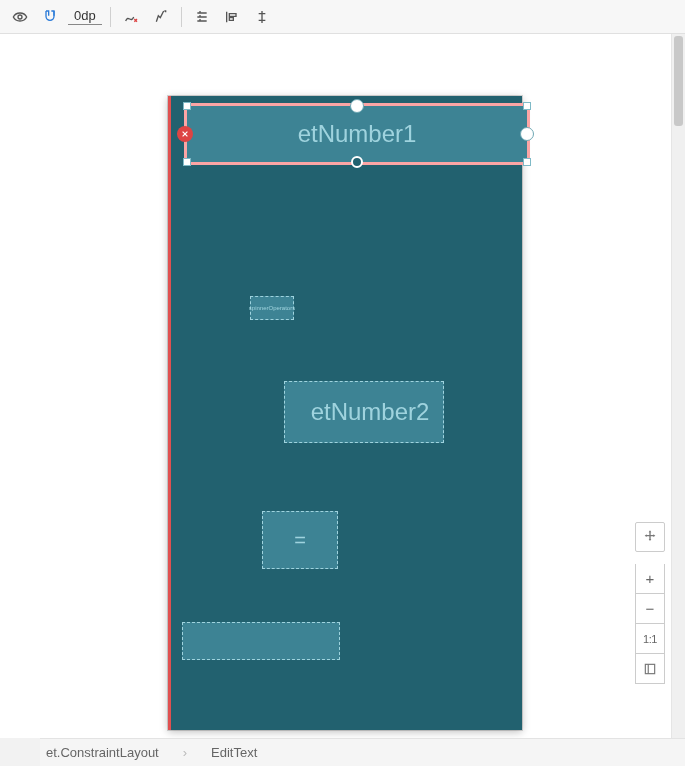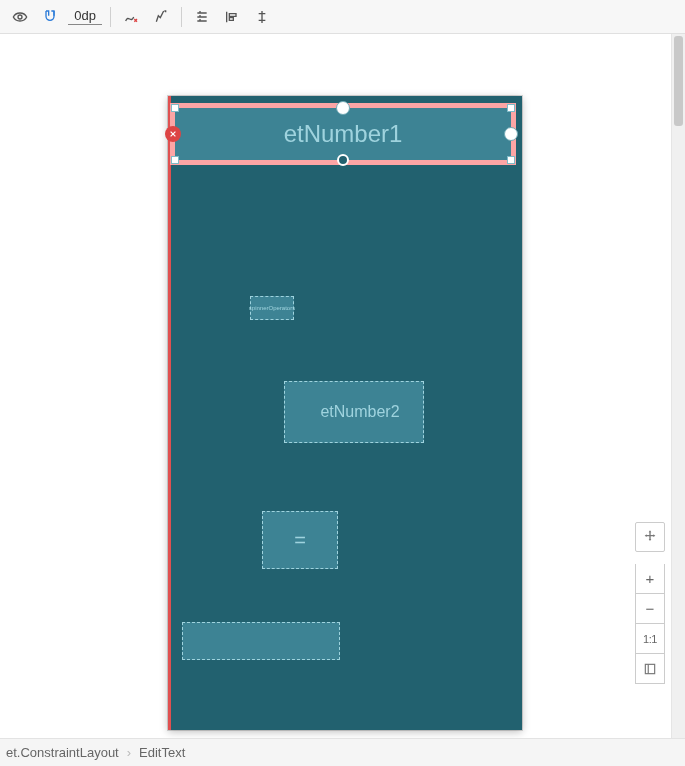--- a/index.html
+++ b/index.html
@@ -20,21 +20,21 @@
     width: 24px; height: 24px;
     display: flex; align-items: center; justify-content: center;
     cursor: pointer; color: #555;
   }
   .tb-icon svg { width: 16px; height: 16px; }
   .tb-sep { width: 1px; height: 20px; background: #d0d0d0; margin: 0 2px; }
   .margin-box {
     border-bottom: 1px solid #888;
     padding: 0 6px 1px 6px;
     font-size: 13px; color: #333;
-    min-width: 34px; text-align: right;
+    min-width: 34px; 
     cursor: pointer;
   }
 
   
   .main {
     flex: 1;
     position: relative;
     background: #fff;
     overflow: hidden;
   }
@@ -82,24 +82,24 @@
     box-shadow: 0 0 0 1px rgba(0,0,0,0.15), 0 2px 8px rgba(0,0,0,0.25);
   }
   .device-edge {
     position: absolute; top: 0; bottom: 0; left: 0; width: 3px;
     background: #e05050;
   }
 
   
   .sel-widget {
     position: absolute;
-    left: 2px; top: 7px;
+    left: 16px; top: 7px;
     width: 346px; height: 62px;
     background: #3d8394;
-    border: 5px solid #fca5a5;
+    border: 3px solid #fca5a5;
   }
   .sel-widget .hint {
     position: absolute; inset: 0;
     display: flex; align-items: center; justify-content: center;
     font-size: 24px; color: #9fd3de;
   }
   
   .handle {
     position: absolute; width: 8px; height: 8px;
     background: #fff; border: 1px solid #7fbac7;
@@ -124,33 +124,34 @@
 
   
   .widget {
     position: absolute;
     background: #3d8394;
     border: 1px dashed #9fd3de;
     display: flex; align-items: center; justify-content: center;
     color: #9fd3de;
   }
   .w-spinner { left: 82px; top: 200px; width: 44px; height: 24px; font-size: 6px; }
-  .w-et2     { left: 116px; top: 285px; width: 140px; height: 62px; font-size: 16px; padding-left: 12px; }
+  .w-et2     { left: 116px; top: 285px; width: 160px; height: 62px; font-size: 24px; padding-left: 12px; }
   .w-btn     { left: 94px;  top: 415px; width: 76px;  height: 58px; font-size: 20px; }
   .w-tv      { left: 14px;  top: 526px; width: 158px; height: 38px; }
 
   
   .breadcrumb {
     height: 28px;
     background: #f5f5f5;
     border-top: 1px solid #e3e3e3;
     display: flex; align-items: center;
     padding: 0 6px;
     font-size: 13px; color: #666;
-    gap: 8px;
+    gap: 24px;
+    margin-left: 40px;
   }
   .crumb { cursor: pointer; color: #666; }
   .crumb-sep { color: #bbb; }
 </style>
 </head>
 <body>
 
 <div class="toolbar">
   <div class="tb-icon">
     <svg viewBox="0 0 24 24" fill="none" stroke="#555" stroke-width="2">

